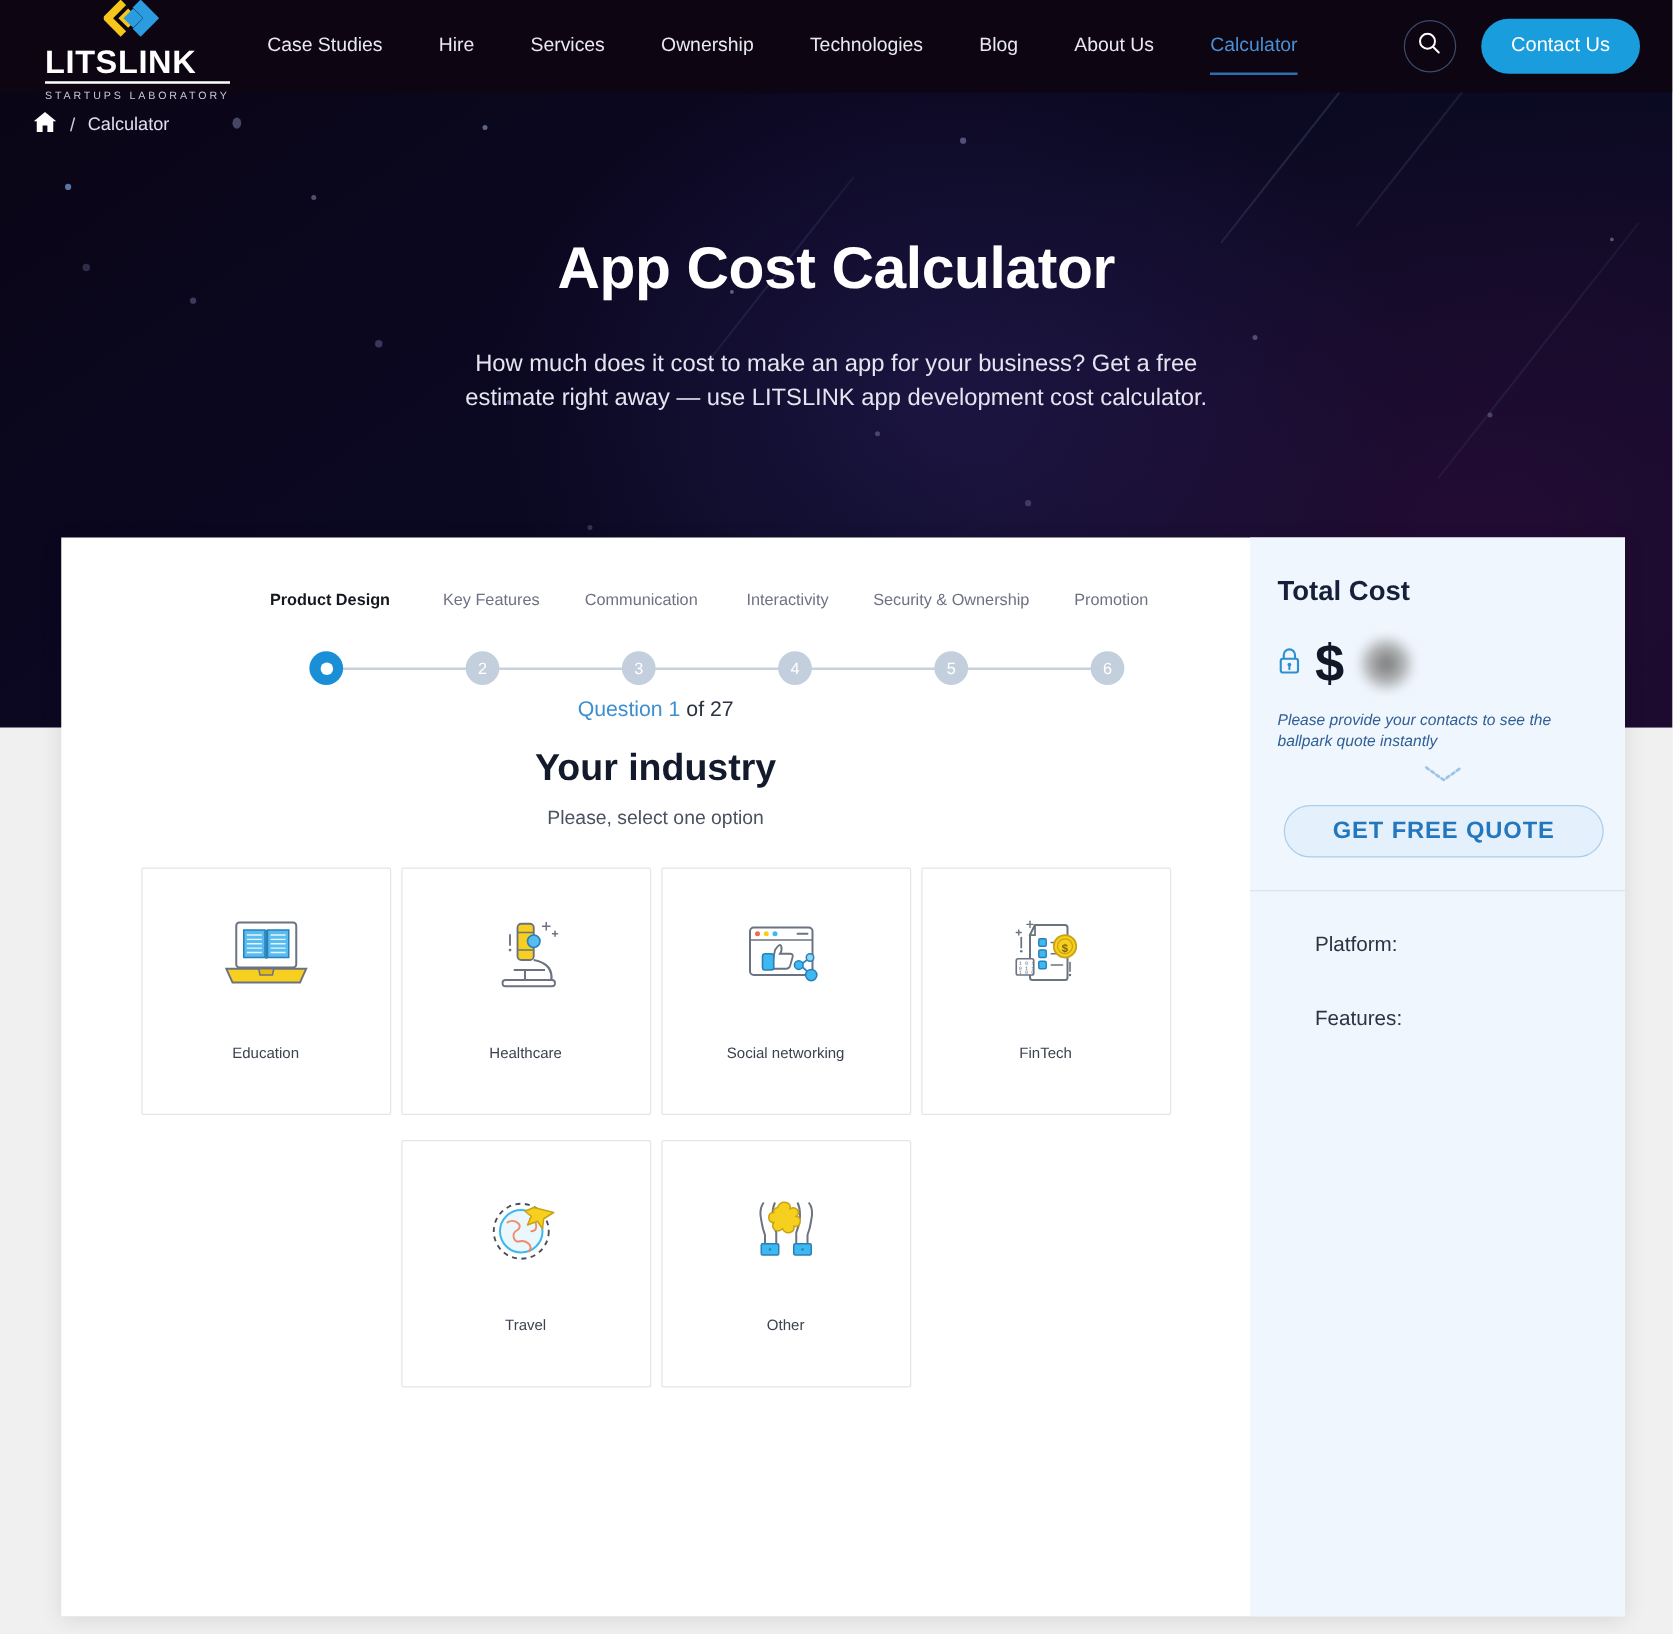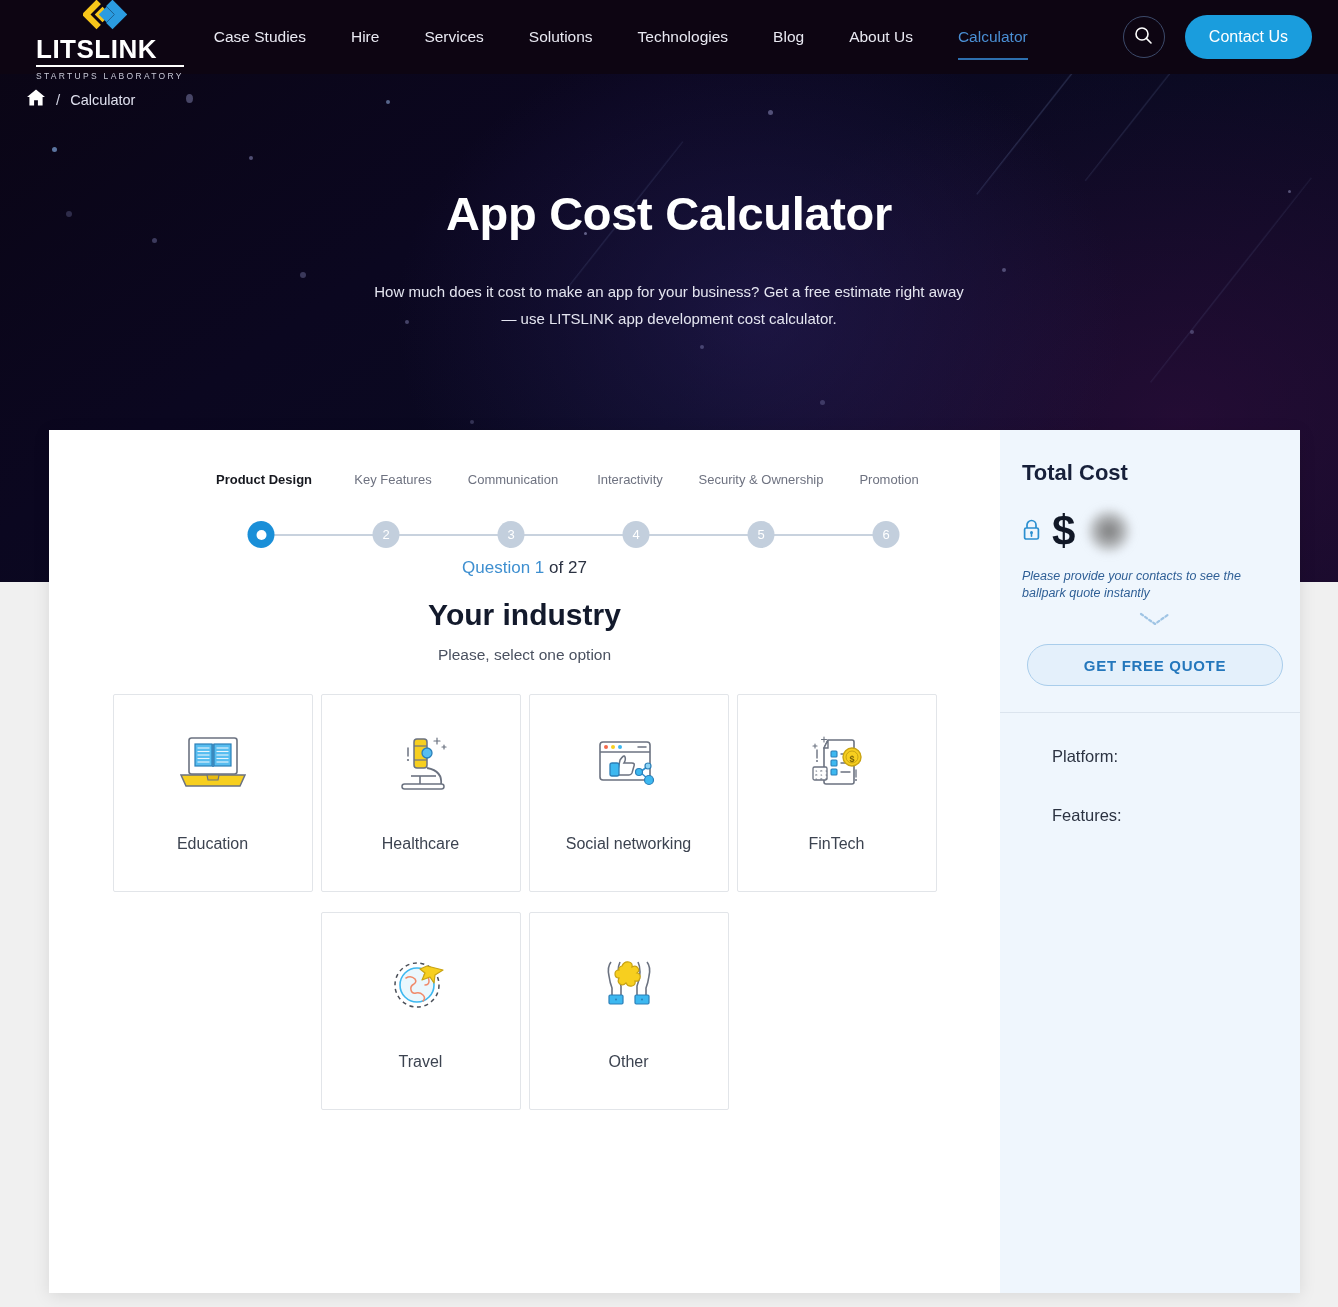--- a/index.html
+++ b/index.html
@@ -77,21 +77,21 @@
   .bc-sep { color: #cfd0e0; font-size: 15px; }
   .bc-current { color: #dfe0ee; font-size: 14.5px; }
 
   
   .hero-title {
     position: absolute; top: 186px; left: 0; width: 1338px; text-align: center;
     font-size: 47px; font-weight: 700; color: #ffffff; letter-spacing: -0.3px; z-index: 3;
   }
   .hero-sub {
     position: absolute; top: 278px; left: 50%; transform: translateX(-50%);
-    width: 600px; text-align: center; font-size: 15px; color: #e4e5f0;
+    width: 600px; text-align: center; font-size: 19px; color: #e4e5f0;
     line-height: 27px; z-index: 3;
   }
 
   
   .panel {
     position: absolute; left: 49px; top: 430px; width: 1251px; height: 863px;
     background: #ffffff; display: flex; box-shadow: 0 3px 16px rgba(0,0,0,0.10); z-index: 5;
   }
   .panel-main { width: 951px; position: relative; }
   .panel-side { width: 300px; background: #eff6fd; position: relative; }
@@ -135,21 +135,21 @@
   .cards-row.row2 { margin-top: 20px; border-radius: 12px; }
   .card {
     width: 200px; height: 198px; border: 1px solid #e2e5e9; background: #fff;
     border-radius: 2px; display: flex; flex-direction: column; align-items: center;
     cursor: pointer; position: relative;
   }
   .card .icon-box {
     height: 140px; display: flex; align-items: center; justify-content: center; width: 100%;
   }
   .card .card-label {
-    font-size: 16px; color: #3c4350; text-align: center; width: 100%;
+    font-size: 12px; color: #3c4350; text-align: center; width: 100%;
   }
 
   
   .next-wrap { display: flex; justify-content: center; margin-top: 70px; }
   .next-btn {
     background: #878787; color: #ffffff; border: none; border-radius: 26px;
     width: 200px; height: 50px; font-size: 16.5px; font-family: inherit; cursor: pointer;
   }
 
   
@@ -162,21 +162,21 @@
     background: radial-gradient(circle, rgba(110,110,110,0.95) 0%, rgba(140,140,140,0.6) 45%, rgba(200,205,215,0) 72%);
     filter: blur(4px);
   }
   .side-note {
     font-size: 12.5px; font-style: italic; color: #2f5f96; line-height: 17px; margin-top: 14px;
   }
   .chev-wrap { display: flex; justify-content: center; margin-top: 8px; }
   .quote-btn {
     display: block; width: 256px; height: 42px; margin: 16px auto 0 auto;
     background: #e4f0fb; border: 1px solid #a9cdeb; border-radius: 21px;
-    color: #2477bc; font-size: 15px; font-weight: 700; letter-spacing: 0.7px;
+    color: #2477bc; font-size: 19px; font-weight: 700; letter-spacing: 0.7px;
     font-family: inherit; cursor: pointer;
   }
   .side-div { height: 1px; background: #dbe4ee; }
   .side-bottom { padding: 34px 22px 0 22px; margin-left: 30px; }
   .side-field { font-size: 16.5px; color: #2c3342; margin-bottom: 40px; }
 </style>
 </head>
 <body>
 
 <div class="page">
@@ -221,21 +221,21 @@
       <div class="logo-text">
         <div class="logo-name">LITSLINK</div>
         <div class="logo-sub">STARTUPS LABORATORY</div>
       </div>
     </div>
 
     <div class="nav-links">
       <a class="nav-link" href="#">Case Studies</a>
       <a class="nav-link" href="#">Hire</a>
       <a class="nav-link" href="#">Services</a>
-      <a class="nav-link" href="#">Solutions</a>
+      <a class="nav-link" href="#">Ownership</a>
       <a class="nav-link" href="#">Technologies</a>
       <a class="nav-link" href="#">Blog</a>
       <a class="nav-link" href="#">About Us</a>
       <a class="nav-link active" href="#">Calculator</a>
     </div>
 
     <div class="nav-right">
       <div class="search-btn">
         <span>
           <svg width="19" height="19" viewBox="0 0 19 19" fill="none">

